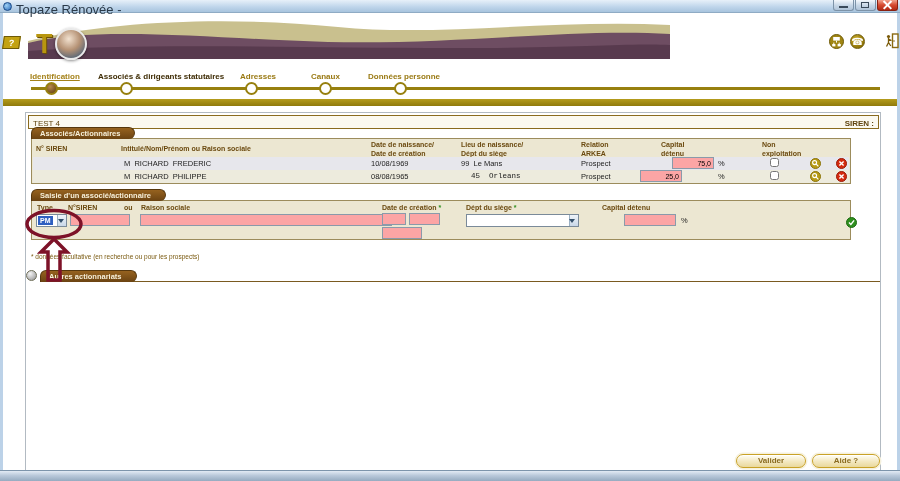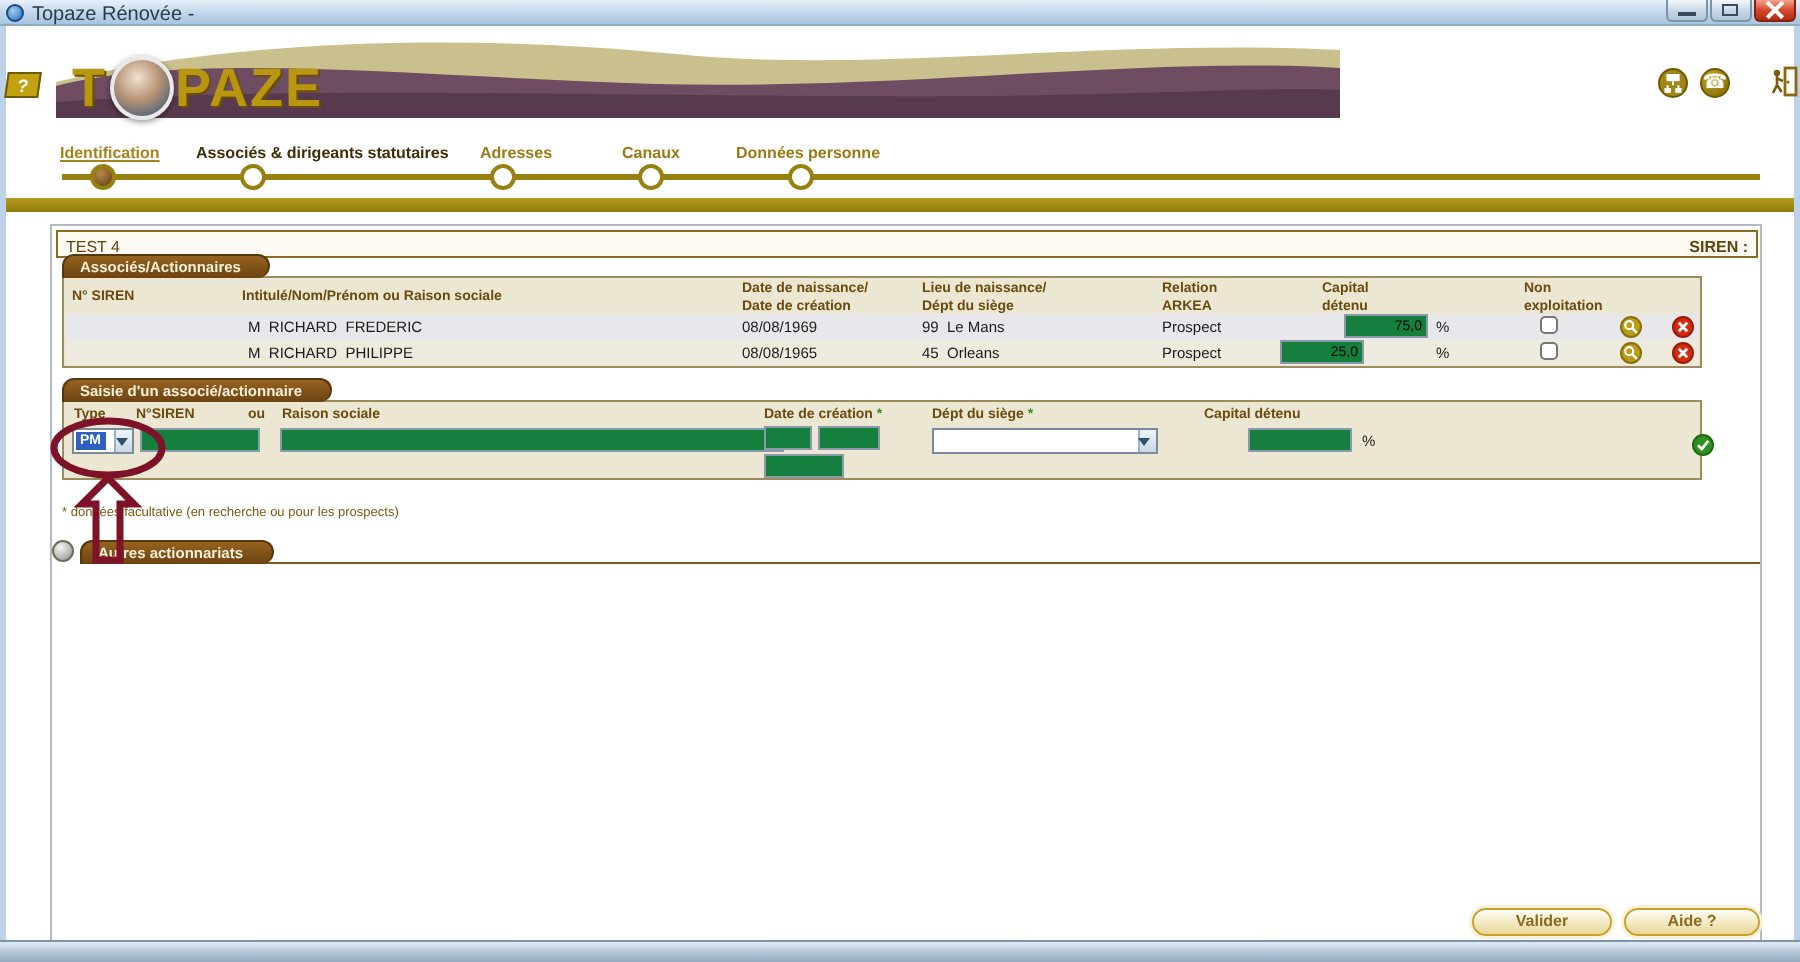--- a/index.html
+++ b/index.html
@@ -6,21 +6,21 @@
   body { font-family: "Liberation Sans", sans-serif; background: #888; }
   #stage { position: relative; width: 900px; height: 481px; background: #fff; overflow: hidden; }
   .a { position: absolute; }
 
   
   #titlebar { left:0; top:0; width:900px; height:13px;
     background: linear-gradient(#e7f0f9, #bdd4ea 60%, #a8c4de);
     border-bottom: 1px solid #8fabc4; z-index: 60; }
   #favicon { left:3px; top:2px; width:9px; height:9px; border-radius:50%;
     background: radial-gradient(circle at 35% 35%, #9ed0f5, #2a6ab8); border:1px solid #1a4a88; }
-  #win-title { left:16px; top:2px; font-size:10px; color:#2a3a4a; }
+  #win-title { left:16px; top:2px; font-size:13px; color:#2a3a4a; }
   .winbtn { top:0; height:11px; border:1px solid #7d93a8; border-top:none;
     border-radius:0 0 3px 3px; background: linear-gradient(#f4f8fc, #c6d6e6 55%, #b0c4d8); }
   #btn-min { left:833px; width:21px; } #btn-max { left:855px; width:21px; }
   #btn-close { left:877px; width:21px; background: linear-gradient(#f2a48e, #d64a30 50%, #b02a14); border-color:#8a2010; }
   #btn-min i { position:absolute; left:5px; bottom:2px; width:9px; height:2px; background:#3a4a5a; }
   #btn-max i { position:absolute; left:5px; top:2px; width:8px; height:6px; border:1.5px solid #3a4a5a; }
   #btn-close i, #btn-close em { position:absolute; left:4px; top:4px; width:11px; height:1.8px; background:#fff; transform:rotate(45deg); }
   #btn-close em { transform:rotate(-45deg); }
 
   
@@ -65,21 +65,21 @@
     background: linear-gradient(#96621f, #6b4312); color:#f7f0da;
     font-size:7.5px; font-weight:bold; border:1px solid #56370d; border-bottom:none;
     border-radius:8px 8px 8px 0; z-index:2; white-space:nowrap; }
   .secbox { background:#ece7d2; border:1px solid #9c8c5c; }
 
   .th { position:absolute; font-size:7px; font-weight:bold; color:#6b4a10; line-height:1.25; white-space:pre; }
   .td { position:absolute; font-size:7.5px; color:#1c1c1c; white-space:pre; }
   .rowband { position:absolute; left:1px; width:816px; height:13px; }
   .row-grey { background:#e7e7ec; } .row-cream { background:#edebdd; }
 
-  .inp { position:absolute; height:12px; border:1px solid #8a9aaa; background:#15803d;
+  .inp { position:absolute; height:12px; border:1px solid #8a9aaa; background:#fca5a5;
     font-size:7px; padding:0 2px; font-family:"Liberation Sans",sans-serif; }
   .num { text-align:right; }
   .pct { position:absolute; font-size:7.5px; color:#1c1c1c; }
   .cb { position:absolute; width:9px; height:9px; }
 
   
   .fsel { position:absolute; height:13px; background:#fff; border:1px solid #7a8a99; }
   .fsel .tri { position:absolute; right:2px; top:4px; width:0; height:0;
     border-left:3px solid transparent; border-right:3px solid transparent; border-top:4px solid #33506b; }
   .fsel .selbtn { position:absolute; right:0; top:0; bottom:0; width:9px;
@@ -130,21 +130,20 @@
 
     <svg class="a" style="left:25px; top:2px; width:642px; height:44px;" viewBox="0 0 642 44">
       <path d="M0,26 C90,4 210,2 310,12 C410,22 525,4 642,10 L642,44 L0,44 Z" fill="#c9c08e"></path>
       <path d="M0,28 C70,10 190,24 300,27 C430,30 545,13 642,19 L642,44 L0,44 Z" fill="#6e4d62"></path>
       <path d="M0,36 C120,27 300,34 455,33 C565,32 612,28 642,30 L642,44 L0,44 Z" fill="#583a4e"></path>
     </svg>
 
     <div id="logo" class="a">
       <span class="logo-txt">T</span>
       <span id="avatar"></span>
-      <span class="logo-txt">PAZE</span>
     </div>
 
     <svg class="a hico" style="left:826px; width:15px; height:15px;" viewBox="0 0 15 15">
       <circle cx="7.5" cy="7.5" r="7" fill="#a08614" stroke="#6e5a06"></circle>
       <rect x="4.2" y="3" width="6.6" height="3.6" fill="#fff"></rect>
       <path d="M7.5,6.6 L7.5,8.6 M4.8,8.6 L4.8,10 M10.2,8.6 L10.2,10" stroke="#fff" stroke-width="1" fill="none"></path>
       <rect x="3.2" y="10" width="3.2" height="2.4" fill="#fff"></rect>
       <rect x="8.6" y="10" width="3.2" height="2.4" fill="#fff"></rect>
     </svg>
     <div class="a hico gold-circ" style="left:847px; font-size:10px; line-height:14px;">
@@ -185,40 +184,40 @@
       <span class="th" style="left:4px; top:6px;">N° SIREN</span>
       <span class="th" style="left:89px; top:6px;">Intitulé/Nom/Prénom ou Raison sociale</span>
       <span class="th" style="left:339px; top:2px;"><span>Date de naissance/</span><br><span>Date de création</span></span>
       <span class="th" style="left:429px; top:2px;"><span>Lieu de naissance/</span><br><span>Dépt du siège</span></span>
       <span class="th" style="left:549px; top:2px;"><span>Relation</span><br><span>ARKEA</span></span>
       <span class="th" style="left:629px; top:2px;"><span>Capital</span><br><span>détenu</span></span>
       <span class="th" style="left:730px; top:2px;"><span>Non</span><br><span>exploitation</span></span>
 
       <div class="rowband row-grey" style="top:18px;"></div>
       <span class="td" style="left:92px; top:20px;">M  RICHARD  FREDERIC</span>
-      <span class="td" style="left:339px; top:20px;">08/08/1969</span>
+      <span class="td" style="left:339px; top:20px;">10/08/1969</span>
       <span class="td" style="left:429px; top:20px;">99  Le Mans</span>
       <span class="td" style="left:549px; top:20px;">Prospect</span>
       <input class="inp num" style="left: 640px; top: 18px; width: 42px;" value="75,0">
       <span class="pct" style="left:686px; top:20px;">%</span>
       <input type="checkbox" class="cb" style="left: 738px; top: 19px;">
       <svg style="position:absolute; left:778px; top:19px; width:11px; height:11px;" viewBox="0 0 11 11">
         <circle cx="5.5" cy="5.5" r="5" fill="#b89b16" stroke="#8a7208"></circle>
         <circle cx="4.6" cy="4.6" r="2" fill="none" stroke="#fff" stroke-width="1.1"></circle>
         <path d="M6.2,6.2 L8.4,8.4" stroke="#fff" stroke-width="1.2"></path>
       </svg>
       <svg style="position:absolute; left:804px; top:19px; width:11px; height:11px;" viewBox="0 0 11 11">
         <circle cx="5.5" cy="5.5" r="5" fill="#d42a10" stroke="#9a1a08"></circle>
         <path d="M3.4,3.4 L7.6,7.6 M7.6,3.4 L3.4,7.6" stroke="#fff" stroke-width="1.4"></path>
       </svg>
 
       <div class="rowband row-cream" style="top:31px;"></div>
       <span class="td" style="left:92px; top:33px;">M  RICHARD  PHILIPPE</span>
       <span class="td" style="left:339px; top:33px;">08/08/1965</span>
-      <span class="td" style="left:429px; top:33px;">45  Orleans</span>
+      <span class="td" style="left:439px; top:33px;font-family:Liberation Mono, monospace;">45  Orleans</span>
       <span class="td" style="left:549px; top:33px;">Prospect</span>
       <input class="inp num" style="left: 608px; top: 31px; width: 42px;" value="25,0">
       <span class="pct" style="left:686px; top:33px;">%</span>
       <input type="checkbox" class="cb" style="left: 738px; top: 32px;">
       <svg style="position:absolute; left:778px; top:32px; width:11px; height:11px;" viewBox="0 0 11 11">
         <circle cx="5.5" cy="5.5" r="5" fill="#b89b16" stroke="#8a7208"></circle>
         <circle cx="4.6" cy="4.6" r="2" fill="none" stroke="#fff" stroke-width="1.1"></circle>
         <path d="M6.2,6.2 L8.4,8.4" stroke="#fff" stroke-width="1.2"></path>
       </svg>
       <svg style="position:absolute; left:804px; top:32px; width:11px; height:11px;" viewBox="0 0 11 11">

